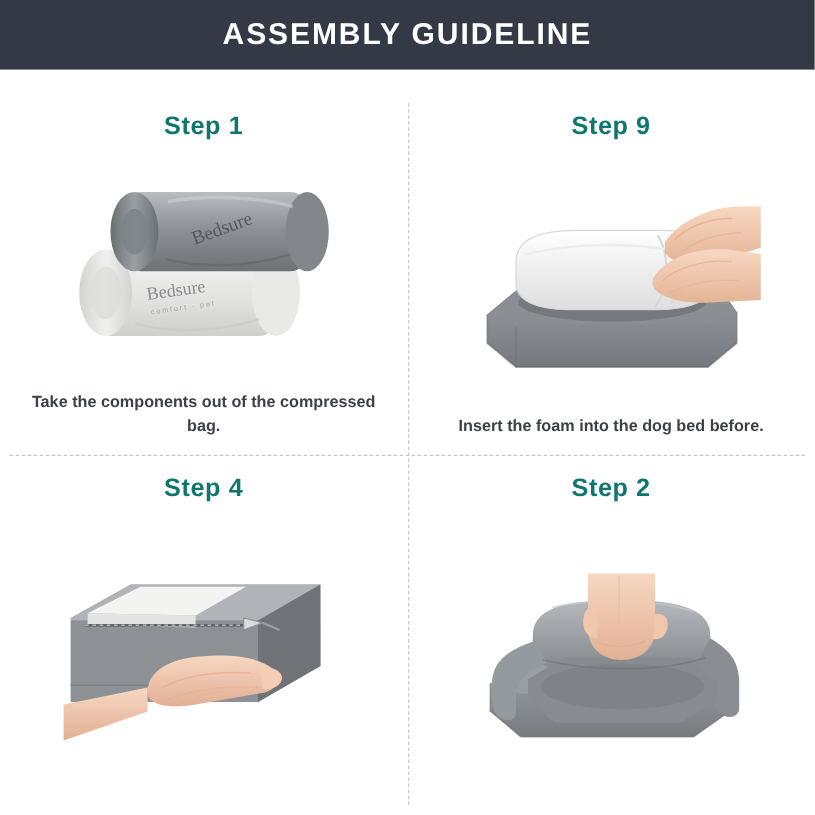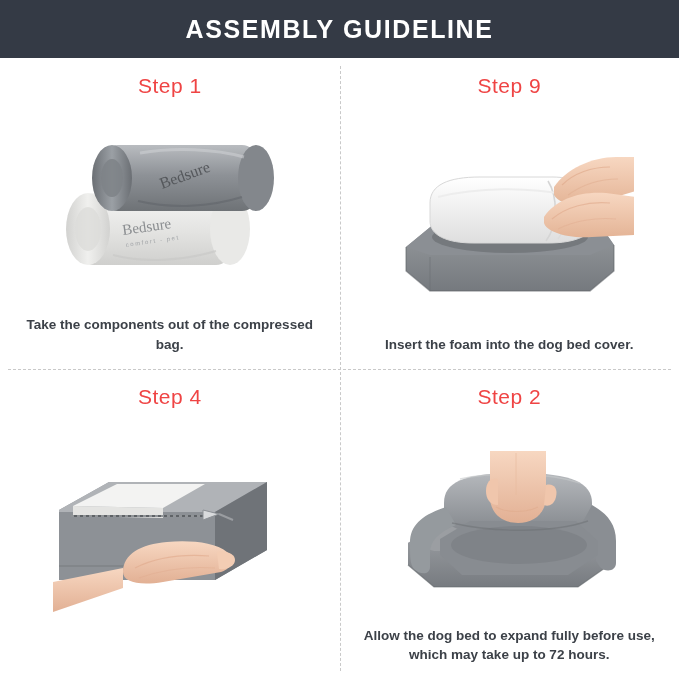--- a/index.html
+++ b/index.html
@@ -14,20 +14,21 @@
     overflow: hidden;
   }
   .page {
     position: relative;
     width: 679px;
     height: 679px;
     box-sizing: border-box;
     display: flex;
     flex-direction: column;
     background: #ffffff;
+    gap: 20px;
   }
   
   .header {
     height: 58px;
     background: #343a45;
     display: flex;
     align-items: center;
     justify-content: center;
     flex: 0 0 auto;
   }
@@ -67,22 +68,22 @@
     content: "";
     position: absolute;
     top: 50%;
     left: 8px;
     right: 8px;
     height: 0;
     border-top: 1px dashed #c9c9c9;
   }
   .step-title {
     font-size: 21px;
-    color: #ef4444;
-    font-weight: normal;
+    color: #0f766e;
+    font-weight: bold;
     letter-spacing: 0.5px;
     margin: 2px 0 8px 0;
   }
   .art {
     flex: 1 1 auto;
     width: 100%;
     display: flex;
     align-items: center;
     justify-content: center;
     position: relative;
@@ -202,21 +203,21 @@
             <path d="M16 44 C30 34 48 28 66 28" stroke="#e0ab8d" stroke-width="1.2" fill="none" opacity="0.5"></path>
           </g>
 
           <g transform="translate(160,58)">
             <path d="M0 26 C12 8 36 0 62 2 L92 6 L92 44 L48 46 C22 48 2 40 0 32 Z" fill="url(#skin2)"></path>
             <path d="M8 28 C22 16 44 10 66 12" stroke="#e0ab8d" stroke-width="1.2" fill="none" opacity="0.65"></path>
             <path d="M14 38 C30 30 52 26 72 28" stroke="#e0ab8d" stroke-width="1.1" fill="none" opacity="0.45"></path>
           </g>
         </svg>
       </div>
-      <div class="caption">Insert the foam into the dog bed cover.</div>
+      <div class="caption">Insert the foam into the dog bed before.</div>
     </div>
 
     <div class="cell">
       <div class="step-title">Step 4</div>
       <div class="art">
         <svg width="250" height="165" viewBox="0 0 250 165">
           <defs>
             <linearGradient id="bed3" x1="0" y1="0" x2="0" y2="1">
               <stop offset="0%" stop-color="#a0a3a7"></stop>
               <stop offset="100%" stop-color="#7b7f84"></stop>
@@ -299,17 +300,16 @@
 
           <g transform="translate(96,10)">
             <path d="M10 0 L10 46 C10 62 22 72 38 72 C54 72 66 62 66 46 L66 0 Z" fill="url(#skin4)"></path>
             <path d="M6 40 C6 30 12 26 18 28 L18 54 C10 54 6 48 6 40 Z" fill="#f0c6ac"></path>
             <path d="M66 34 C74 32 78 38 76 46 C74 54 68 56 64 54" fill="#f0c6ac"></path>
             <path d="M16 56 C26 62 46 62 58 56" stroke="#e0ab8d" stroke-width="1.2" fill="none" opacity="0.6"></path>
             <path d="M36 2 L36 44" stroke="#e8bb9e" stroke-width="1.2" opacity="0.55"></path>
           </g>
         </svg>
       </div>
-      <div class="caption">Allow the dog bed to expand fully before use, which may take up to 72 hours.</div>
     </div>
 
   </div>
 </div>
 
 </body></html>

